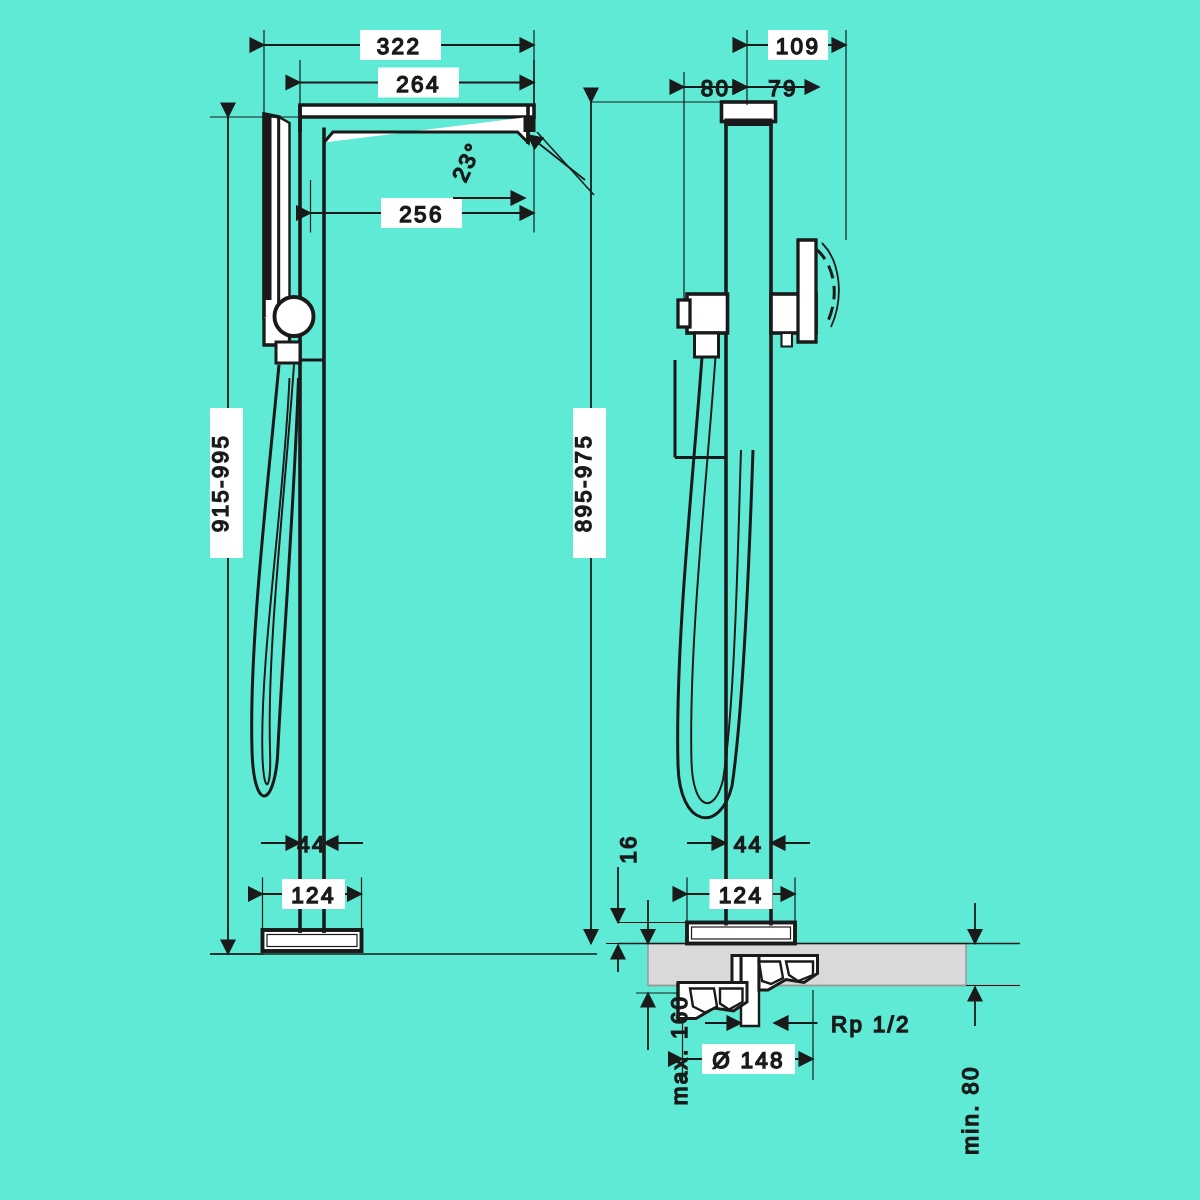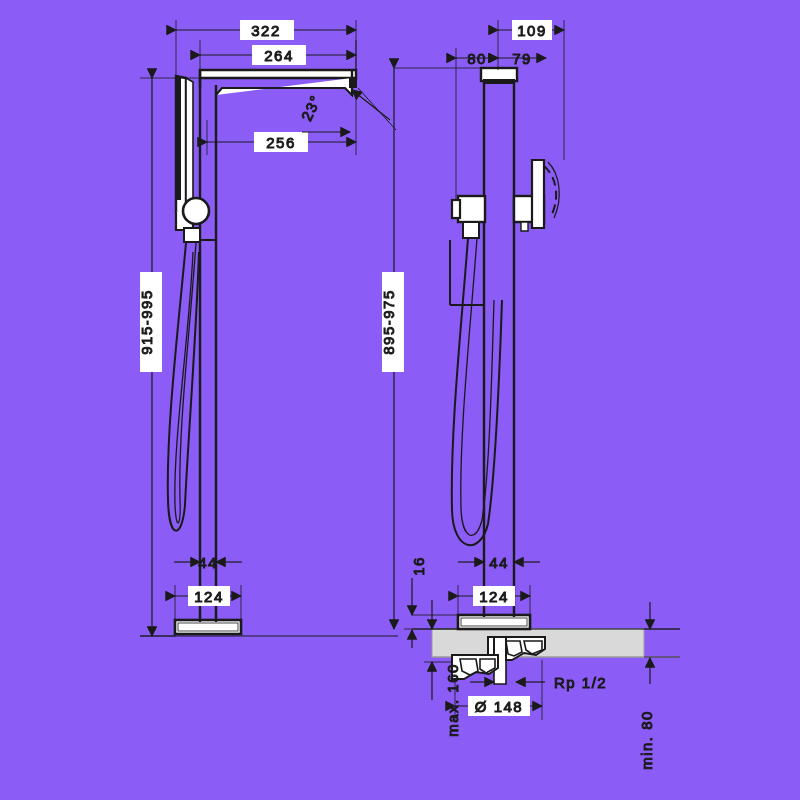--- a/index.html
+++ b/index.html
@@ -1,18 +1,18 @@
 <!DOCTYPE html>
 <html><head>
 <meta charset="utf-8">
 <style>
   html,body{margin:0;padding:0;background:#ffffff;}
   body{width:800px;height:800px;overflow:hidden;
        font-family:"Liberation Sans", sans-serif;}
-  #stage{position:relative;width:800px;height:800px;background:#8b5cf6;}
+  #stage{position:relative;width:800px;height:800px;background:#5eead4;}
   svg{display:block;}
   .dimtext{font-family:"Liberation Sans", sans-serif;font-size:15px;fill:#1a1a1a;letter-spacing:1.5px;}
 </style>
 </head>
 <body>
 
 <div id="stage">
 <svg width="800" height="800" viewBox="0 0 800 800">
 
   <defs>

